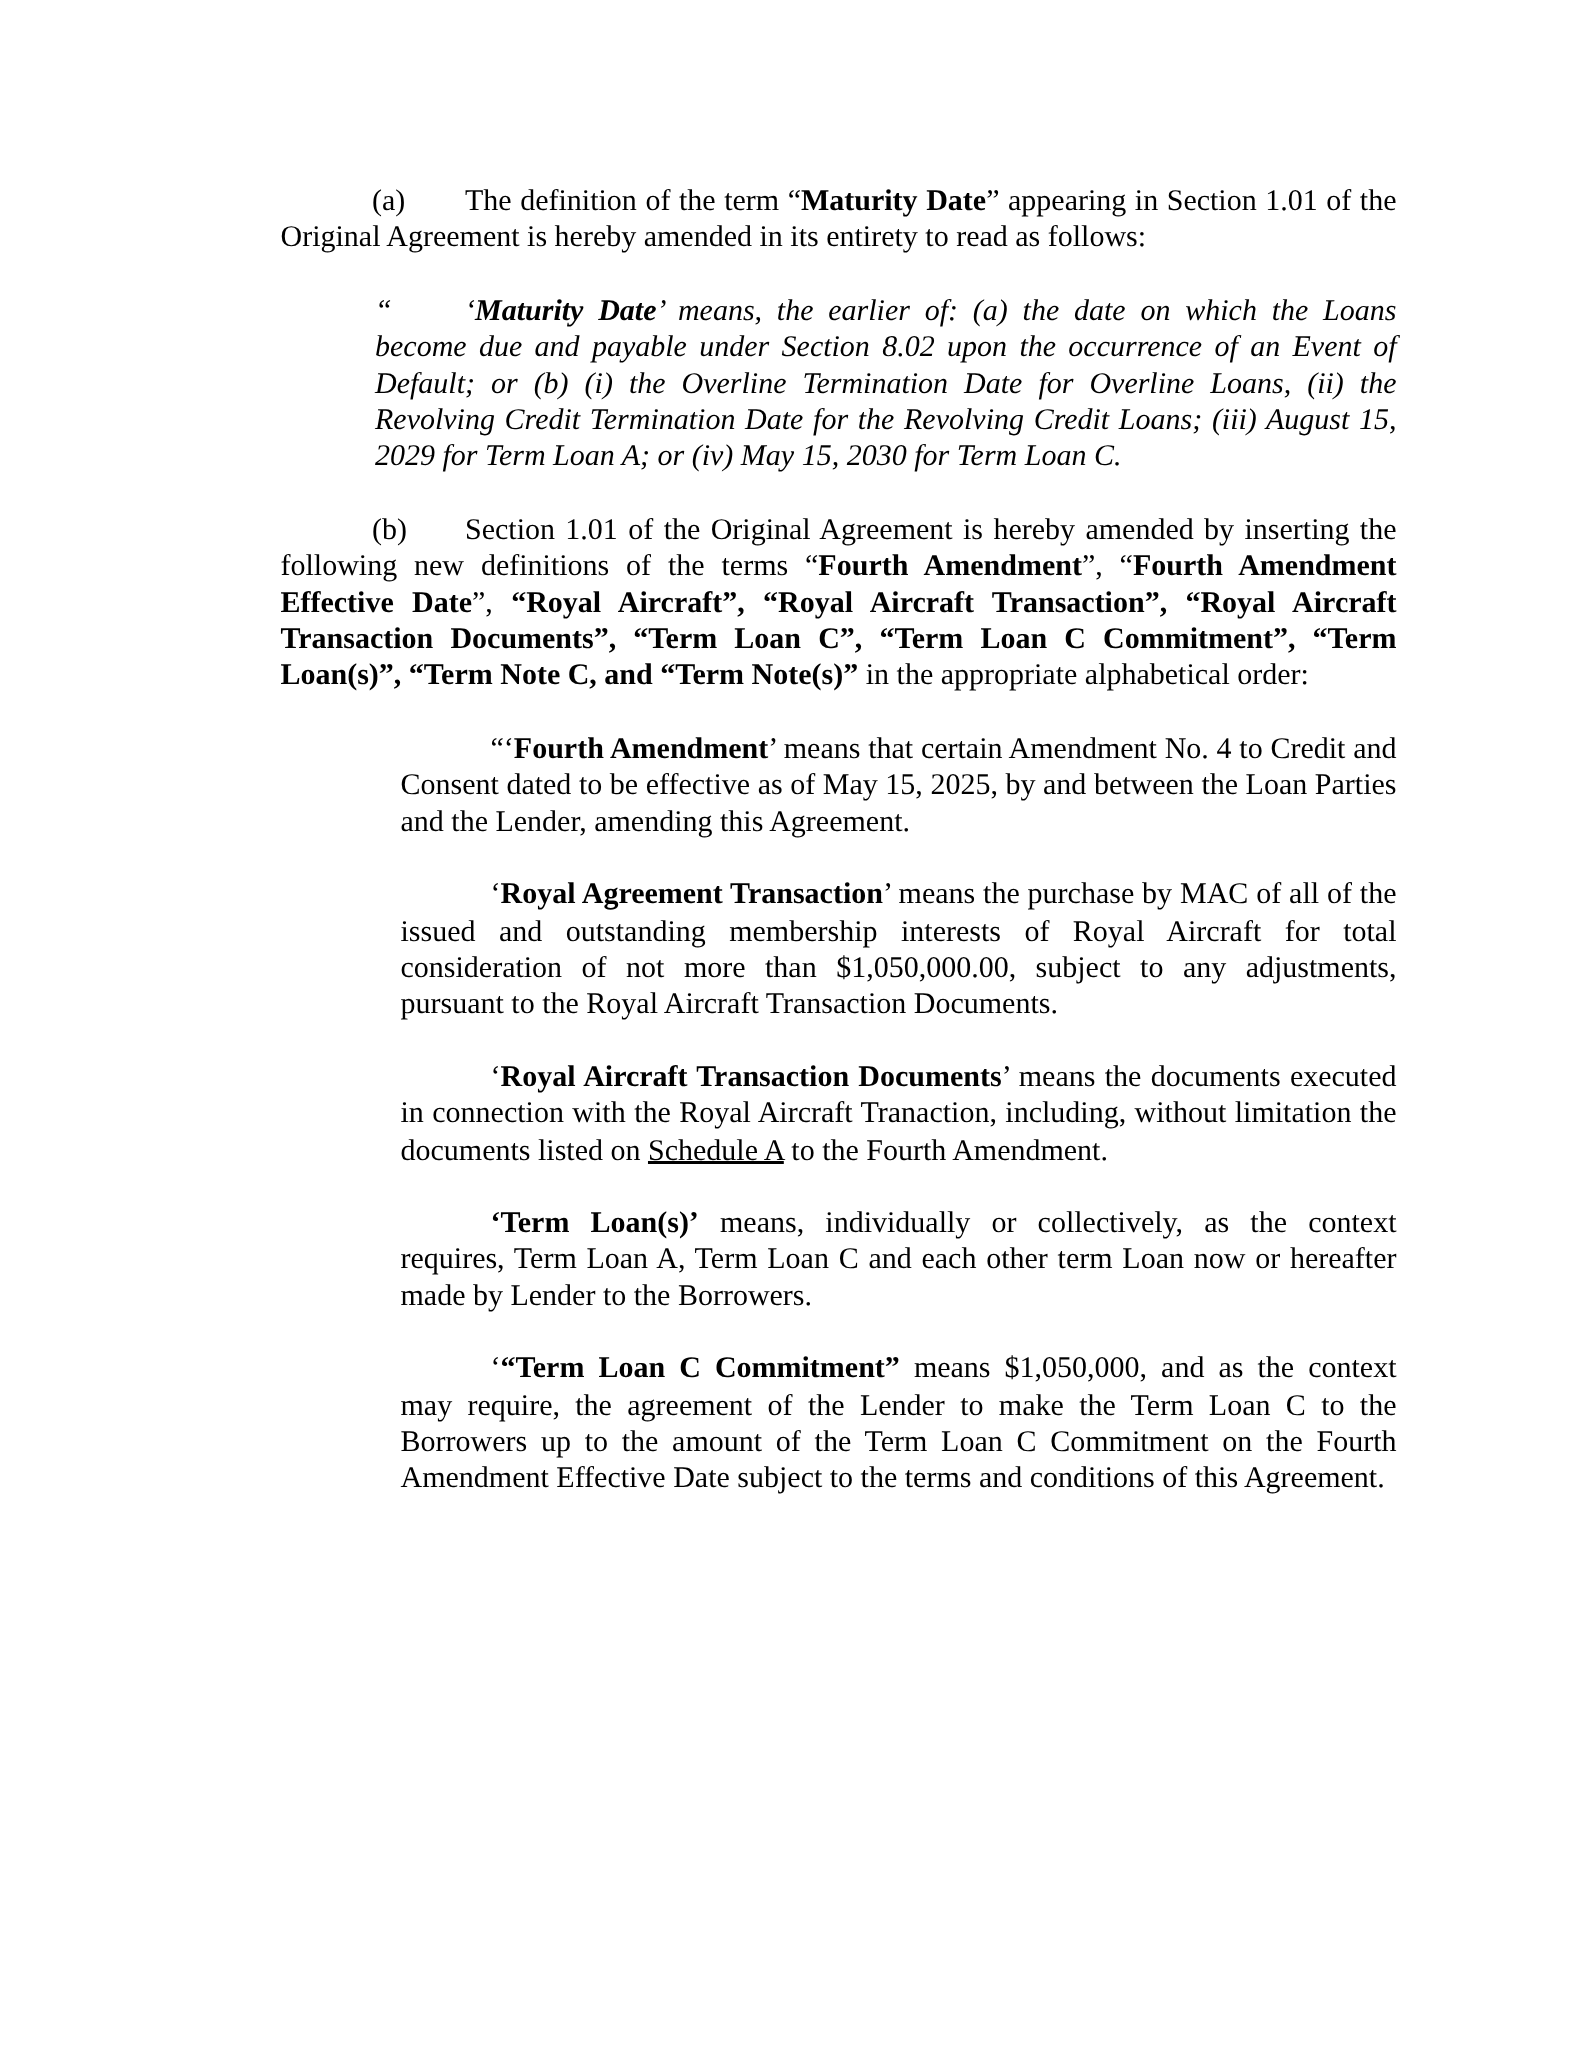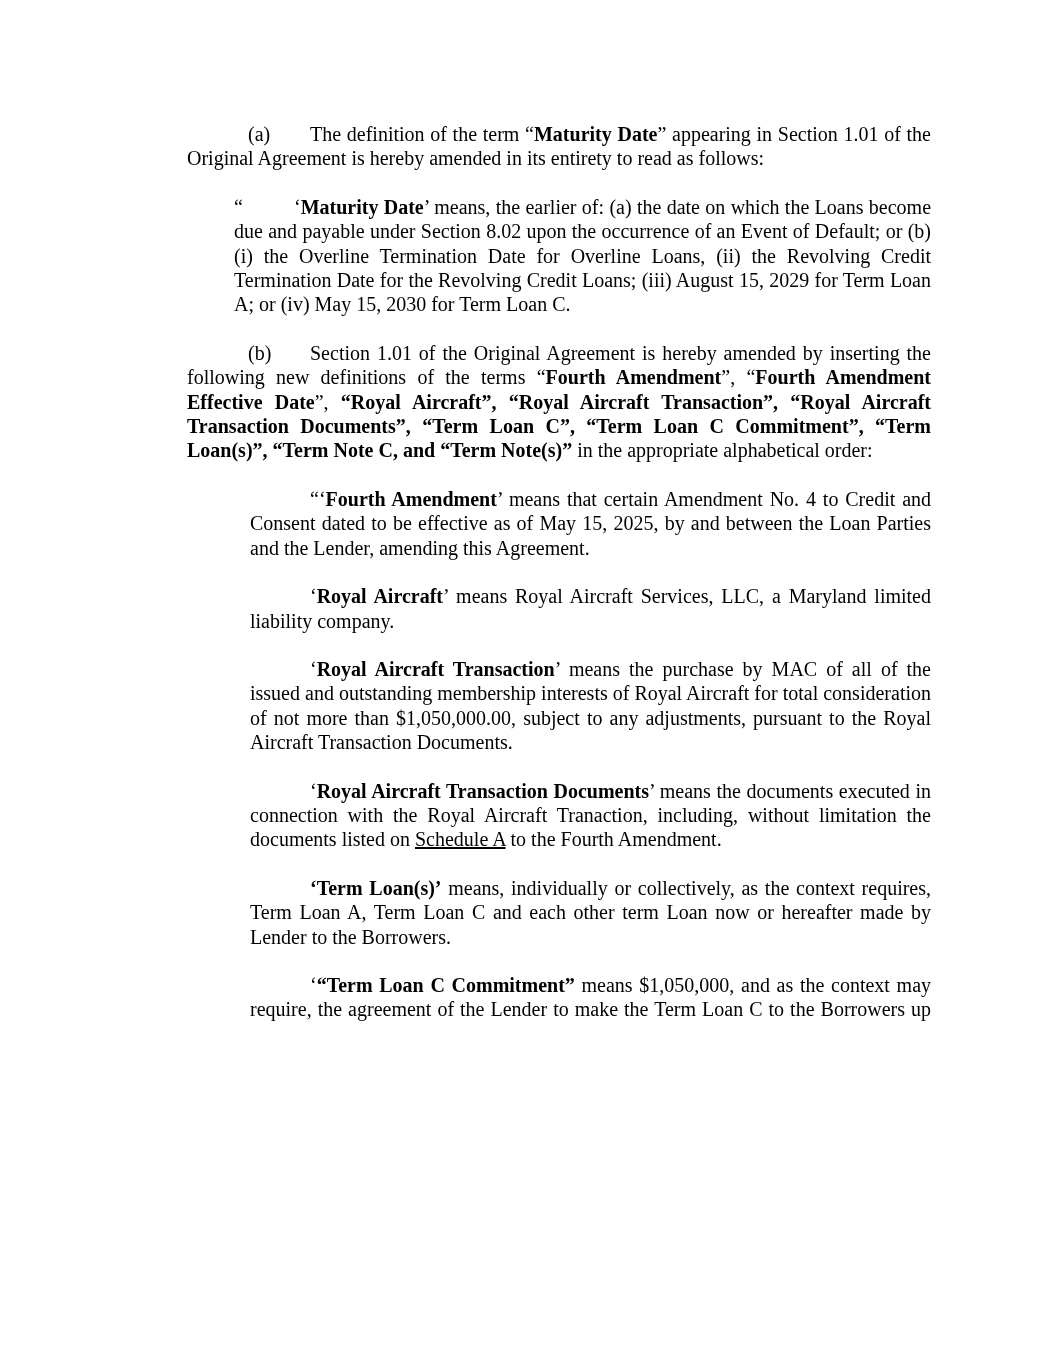--- a/index.html
+++ b/index.html
@@ -30,29 +30,30 @@
   }
   .first-indent {
     text-indent: 61px;
   }
   .para-label {
     display: inline-block;
     width: 62px;
     text-indent: 0;
   }
   .quote-block {
-    margin-left: 47px;
+    margin-left: 63px;
+    font-style: italic;
   }
   .quote-open {
     display: inline-block;
     width: 60px;
     text-indent: 0;
   }
   .def-block {
-    margin-left: 63px;
+    margin-left: 80px;
     text-indent: 60px;
   }
   b { font-weight: bold; }
   u { }
   .page-number {
     position: absolute;
     left: 0;
     right: 0;
     top: 1196px;
     text-align: center;
@@ -66,23 +67,22 @@
 
     <p class="para first-indent"><span class="para-label">(a)</span><span>The definition of the term “</span><b>Maturity Date</b><span>” appearing in Section 1.01 of the Original Agreement is hereby amended in its entirety to read as follows:</span></p>
 
     <p class="para quote-block"><span class="quote-open">“</span><span>‘</span><b>Maturity Date</b><span>’ means, the earlier of: (a) the date on which the Loans become due and payable under Section 8.02 upon the occurrence of an Event of Default; or (b) (i) the Overline Termination Date for Overline Loans, (ii) the Revolving Credit Termination Date for the Revolving Credit Loans; (iii) August 15, 2029 for Term Loan A; or (iv) May 15, 2030 for Term Loan C.</span></p>
 
     <p class="para first-indent"><span class="para-label">(b)</span><span>Section 1.01 of the Original Agreement is hereby amended by inserting the following new definitions of the terms “</span><b>Fourth Amendment</b><span>”, “</span><b>Fourth Amendment Effective Date</b><span>”, </span><b>“Royal Aircraft”, “Royal Aircraft Transaction”, “Royal Aircraft Transaction Documents”, “Term Loan C”, “Term Loan C Commitment”, “Term Loan(s)”, “Term Note C, and “Term Note(s)”</b><span> in the appropriate alphabetical order:</span></p>
 
     <p class="para def-block"><span>“‘</span><b>Fourth Amendment</b><span>’ means that certain Amendment No. 4 to Credit and Consent dated to be effective as of May 15, 2025, by and between the Loan Parties and the Lender, amending this Agreement.</span></p>
 
 
-    <p class="para def-block"><span>‘</span><b>Royal Aircraft</b><span>’ means Royal Aircraft Services, LLC, a Maryland limited liability company.</span></p>
 
-    <p class="para def-block"><span>‘</span><b>Royal Aircraft Transaction</b><span>’ means the purchase by MAC of all of the issued and outstanding membership interests of Royal Aircraft for total consideration of not more than $1,050,000.00, subject to any adjustments, pursuant to the Royal Aircraft Transaction Documents.</span></p>
+    <p class="para def-block"><span>‘</span><b>Royal Agreement Transaction</b><span>’ means the purchase by MAC of all of the issued and outstanding membership interests of Royal Aircraft for total consideration of not more than $1,050,000.00, subject to any adjustments, pursuant to the Royal Aircraft Transaction Documents.</span></p>
 
     <p class="para def-block"><span>‘</span><b>Royal Aircraft Transaction Documents</b><span>’ means the documents executed in connection with the Royal Aircraft Tranaction, including, without limitation the documents listed on </span><u>Schedule A</u><span> to the Fourth Amendment.</span></p>
 
 
     <p class="para def-block"><span></span><b>‘Term Loan(s)’</b><span> means, individually or collectively, as the context requires, Term Loan A, Term Loan C and each other term Loan now or hereafter made by Lender to the Borrowers.</span></p>
 
     <p class="para def-block"><span>‘</span><b>“Term Loan C Commitment”</b><span> means $1,050,000, and as the context may require, the agreement of the Lender to make the Term Loan C to the Borrowers up to the amount of the Term Loan C Commitment on the Fourth Amendment Effective Date subject to the terms and conditions of this Agreement.</span></p>
 
   </div>
 

